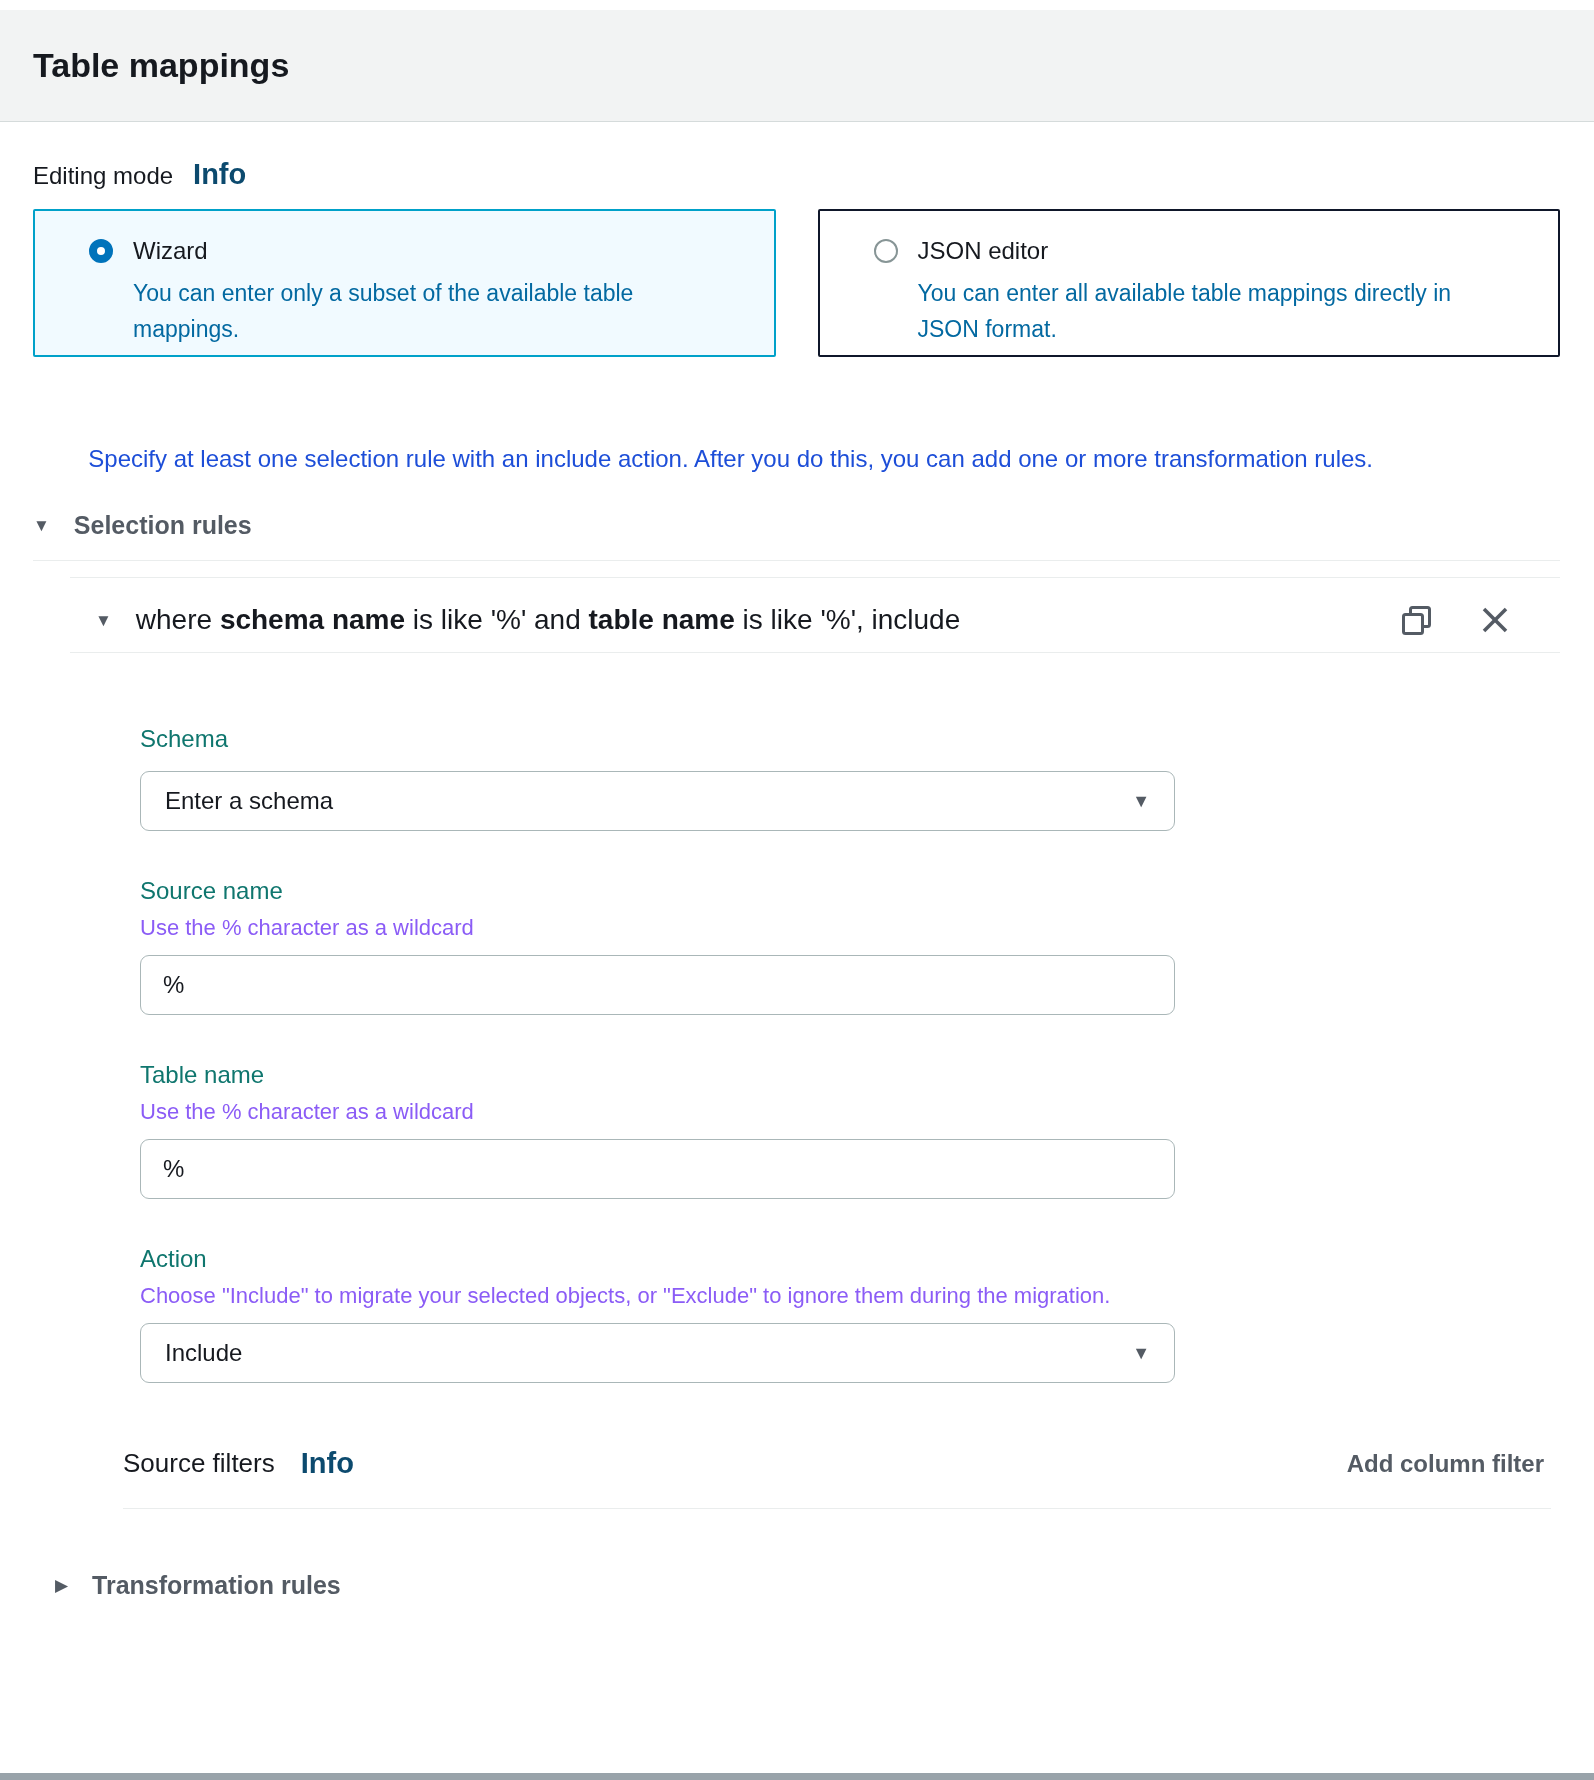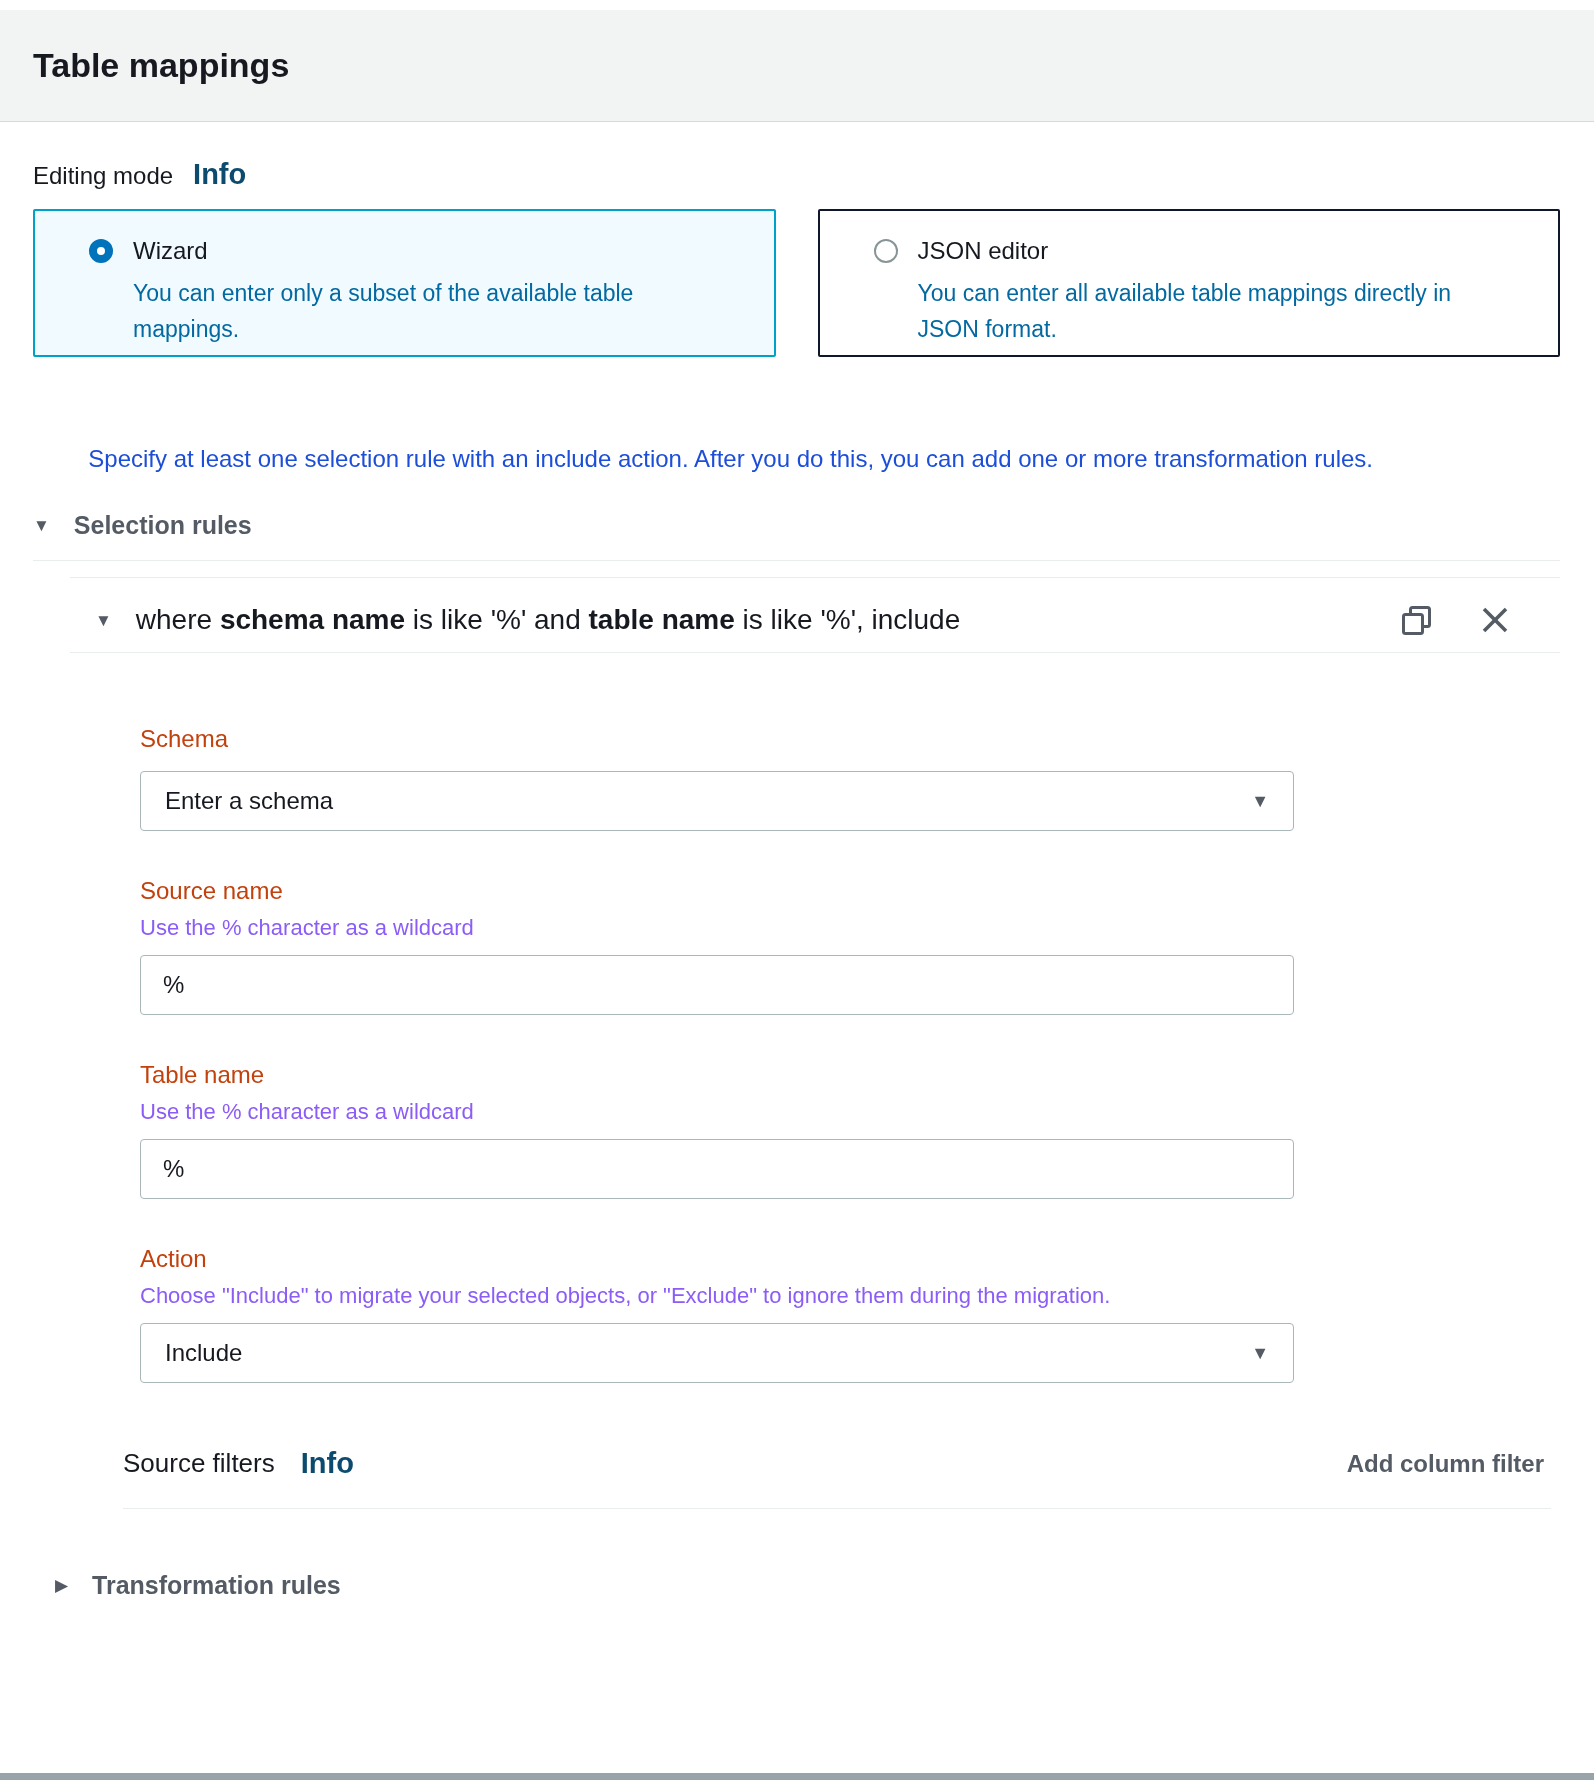--- a/index.html
+++ b/index.html
@@ -82,25 +82,25 @@
   .rule-summary-row {
     margin-top: 10px; padding: 0 50px 0 62px; height: 64px;
     display: flex; align-items: center; gap: 24px;
   }
   .rule-summary-text { font-size: 28px; color: #16191f; }
   .rule-summary-text .b { font-weight: bold; }
   .rule-icons { margin-left: auto; display: flex; align-items: center; gap: 48px; }
   .icon-btn { background: none; border: none; padding: 0; cursor: pointer; line-height: 0; }
 
   .rule-form { padding-left: 107px; }
-  .field-label { font-size: 24px; color: #c2410c; }
+  .field-label { font-size: 24px; color: #0f766e; }
   .field-hint { margin-top: 10px; font-size: 22px; color: #8b5cf6; }
   .text-input, .select {
-    width: 1154px; height: 60px;
-    border: 1px solid #aab7b8; border-radius: 4px;
+    width: 1035px; height: 60px;
+    border: 1px solid #aab7b8; border-radius: 9px;
     background: #ffffff;
     font-family: "Liberation Sans", sans-serif;
     font-size: 24px; color: #16191f;
   }
   .text-input { padding: 0 22px; }
   .select {
     display: flex; align-items: center; justify-content: space-between;
     padding: 0 24px; cursor: pointer;
   }
   .select .caret { font-size: 18px; color: #545b64; }

